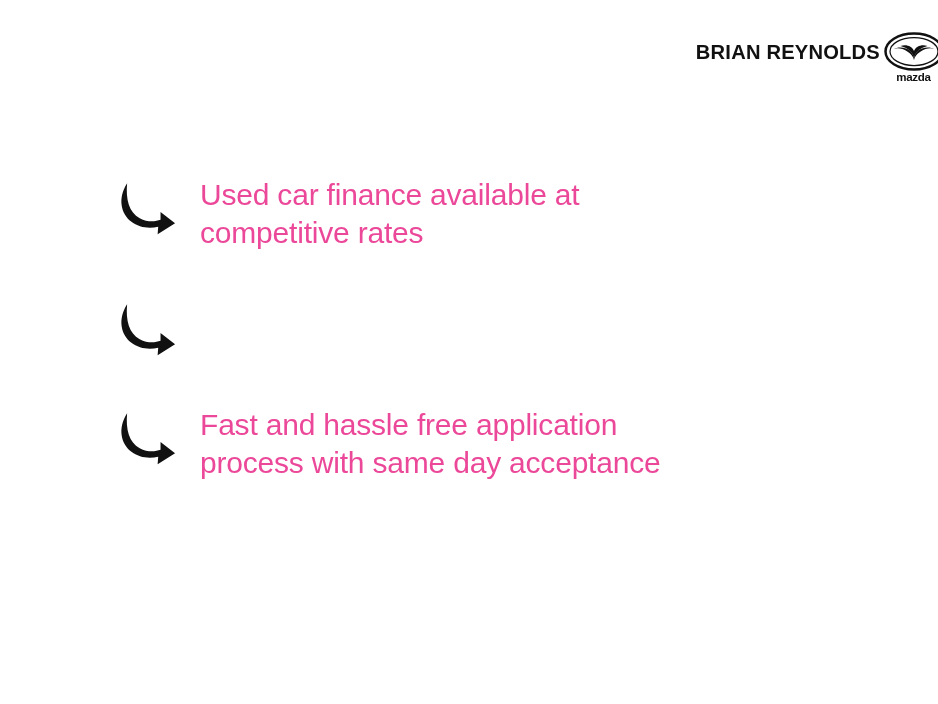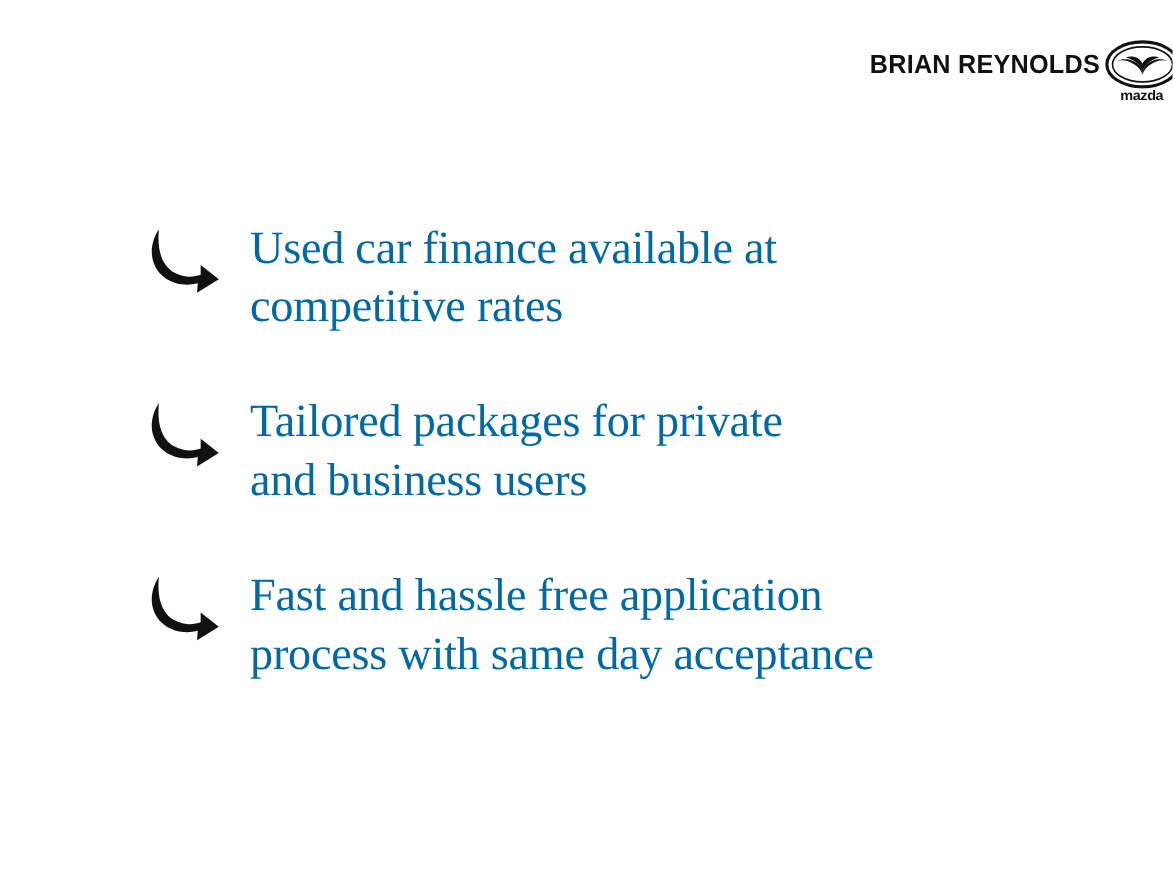--- a/index.html
+++ b/index.html
@@ -94,25 +94,25 @@
     flex: 0 0 auto;
     width: 62px;
     height: 62px;
     margin-top: 2px;
   }
   .bullet-arrow svg { display: block; }
 
   .bullet-text {
     flex: 1 1 auto;
     margin-left: 23px;
-    font-family: Liberation Serif, serif;
-    font-size: 37px;
+    font-family: Liberation Sans, sans-serif;
+    font-size: 30px;
     font-weight: 400;
     line-height: 1.27;
-    color: #0369a1;
+    color: #ec4899;
     letter-spacing: -0.2px;
     white-space: pre-line;
   }
 </style>
 </head>
 <body>
 
 <div id="branding">
 
   <div id="dealer-name">BRIAN REYNOLDS</div>
@@ -160,22 +160,20 @@
   </div>
 
   <div class="bullet-row">
     <span class="bullet-arrow">
       <svg viewBox="0 0 64 64" width="62" height="62">
         <path d="M12.5 5.5 C11.0 22.5 14.5 35.5 25.5 41.5 C33.5 45.9 41.5 45.2 47.0 43.2
                  L47.0 35.0 L62.0 46.8 L44.0 58.0 L44.6 50.2
                  C36.0 52.6 25.0 51.6 16.6 45.0 C6.2 36.8 2.5 21.0 12.5 5.5 Z" fill="#111111"></path>
       </svg>
     </span>
-    <div class="bullet-text">Tailored packages for private
-and business users</div>
   </div>
 
   <div class="bullet-row">
     <span class="bullet-arrow">
       <svg viewBox="0 0 64 64" width="62" height="62">
         <path d="M12.5 5.5 C11.0 22.5 14.5 35.5 25.5 41.5 C33.5 45.9 41.5 45.2 47.0 43.2
                  L47.0 35.0 L62.0 46.8 L44.0 58.0 L44.6 50.2
                  C36.0 52.6 25.0 51.6 16.6 45.0 C6.2 36.8 2.5 21.0 12.5 5.5 Z" fill="#111111"></path>
       </svg>
     </span>

